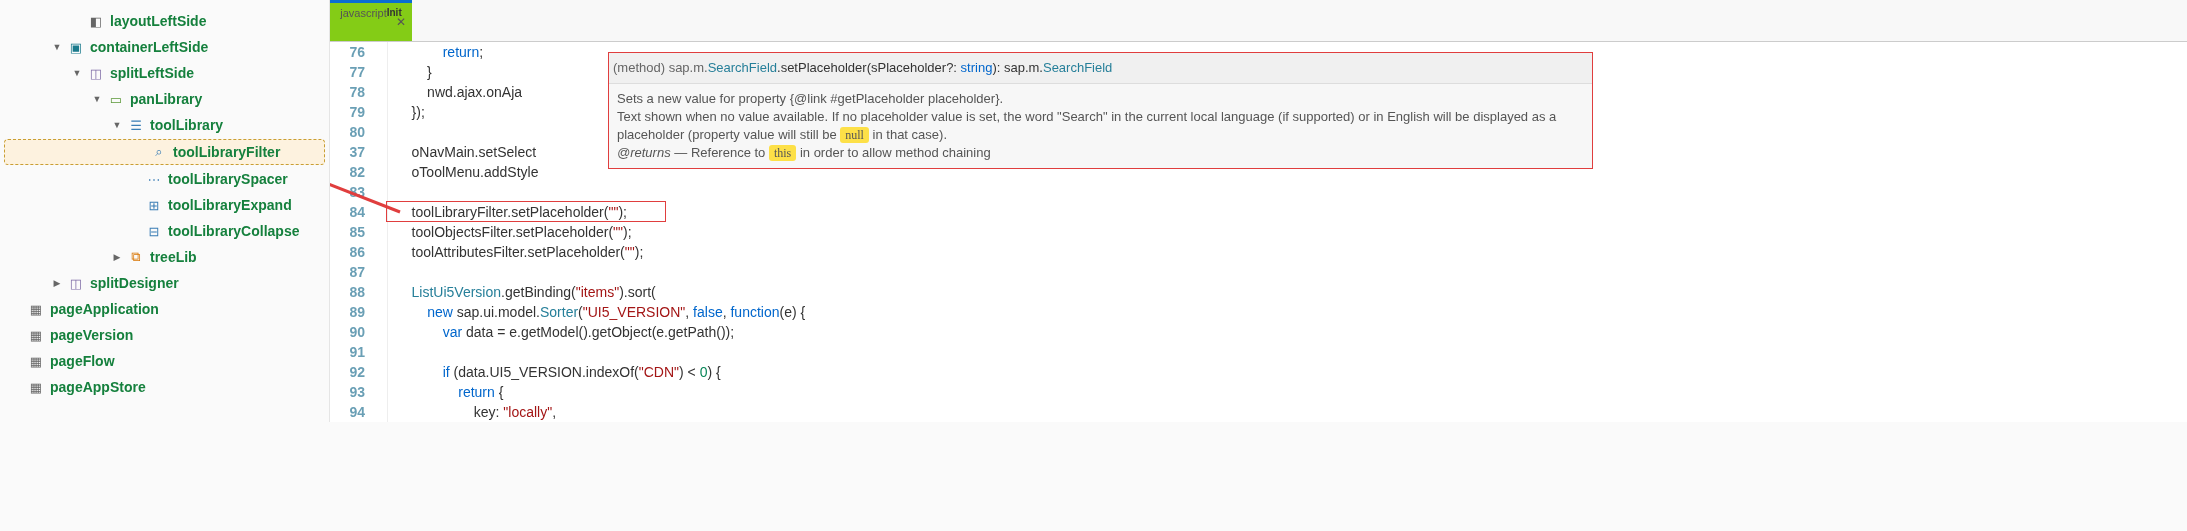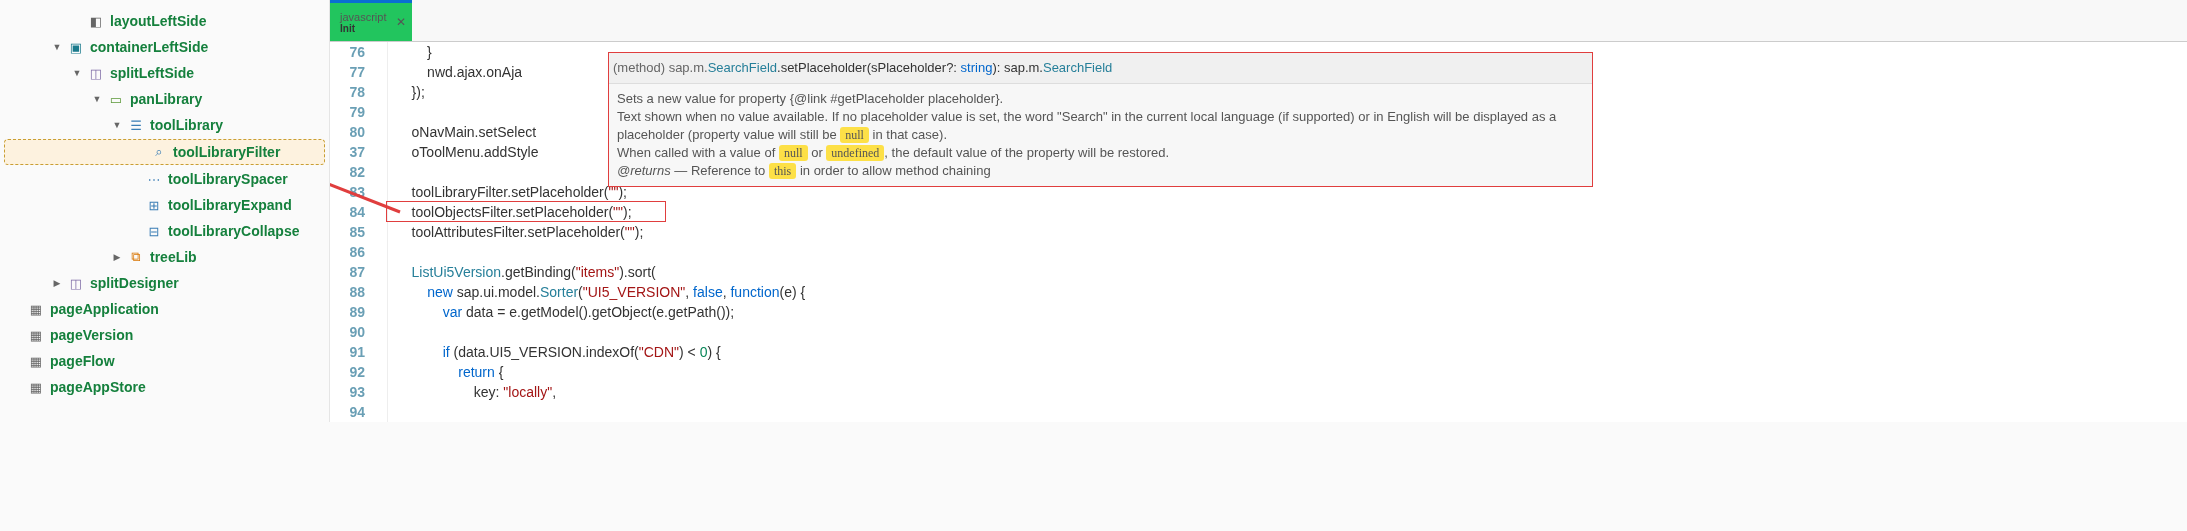--- a/index.html
+++ b/index.html
@@ -77,24 +77,24 @@
       position: relative;
     }
     .editor-tabbar {
       display: flex;
       border-bottom: 1px solid #ccc;
       background: #f8f8f8;
       height: 42px;
     }
     .editor-tab {
       border-top: 3px solid #0a6ed1;
-      background: #22c55e;
+      background: #84cc16;
       padding: 4px 10px;
       display: flex;
-      flex-direction: column;
+      flex-direction: row;
       justify-content: center;
       position: relative;
       min-width: 82px;
     }
     .editor-tab-lang {
       font-size: 11px;
       color: #555;
     }
     .editor-tab-name {
       font-size: 10px;
@@ -304,26 +304,26 @@
       </div>
     <div class="code-lines" id="code-lines">
 
       <div class="tooltip">
         <div class="tooltip-sig">
           <span class="kw">(method) sap.m.</span><span class="cls">SearchField</span><span>.setPlaceholder(sPlaceholder?: </span><span class="type">string</span><span>): sap.m.</span><span class="cls">SearchField</span>
         </div>
         <div class="tooltip-body">
           <div>Sets a new value for property {@link #getPlaceholder placeholder}.</div>
           <div><span>Text shown when no value available. If no placeholder value is set, the word "Search" in the current local language (if supported) or in English will be displayed as a placeholder (property value will still be </span><span class="code-tok">null</span><span> in that case).</span></div>
-          <div><span>When called with a value of </span><span class="code-tok">null</span><span> or </span><span class="code-tok">undefined</span><span>, the default value of the property will be restored.</span></div>
           <div><em>@returns</em><span> — Reference to </span><span class="code-tok">this</span><span> in order to allow method chaining</span></div>
         </div>
       </div>
 
       <div class="highlight-border" style="top:159px; width:280px; height:21px;"></div>
+    <div class="code-line">            <span class="tk-kw">return</span>;</div>
         <div class="code-line">        }</div>
         <div class="code-line">        nwd.ajax.onAja</div>
         <div class="code-line">    });</div>
         <div class="code-line"></div>
         <div class="code-line">    oNavMain.setSelect</div>
         <div class="code-line">    oToolMenu.addStyle</div>
         <div class="code-line"></div>
         <div class="code-line">    toolLibraryFilter.setPlaceholder(<span class="tk-str">""</span>);</div>
         <div class="code-line">    toolObjectsFilter.setPlaceholder(<span class="tk-str">""</span>);</div>
         <div class="code-line">    toolAttributesFilter.setPlaceholder(<span class="tk-str">""</span>);</div>

